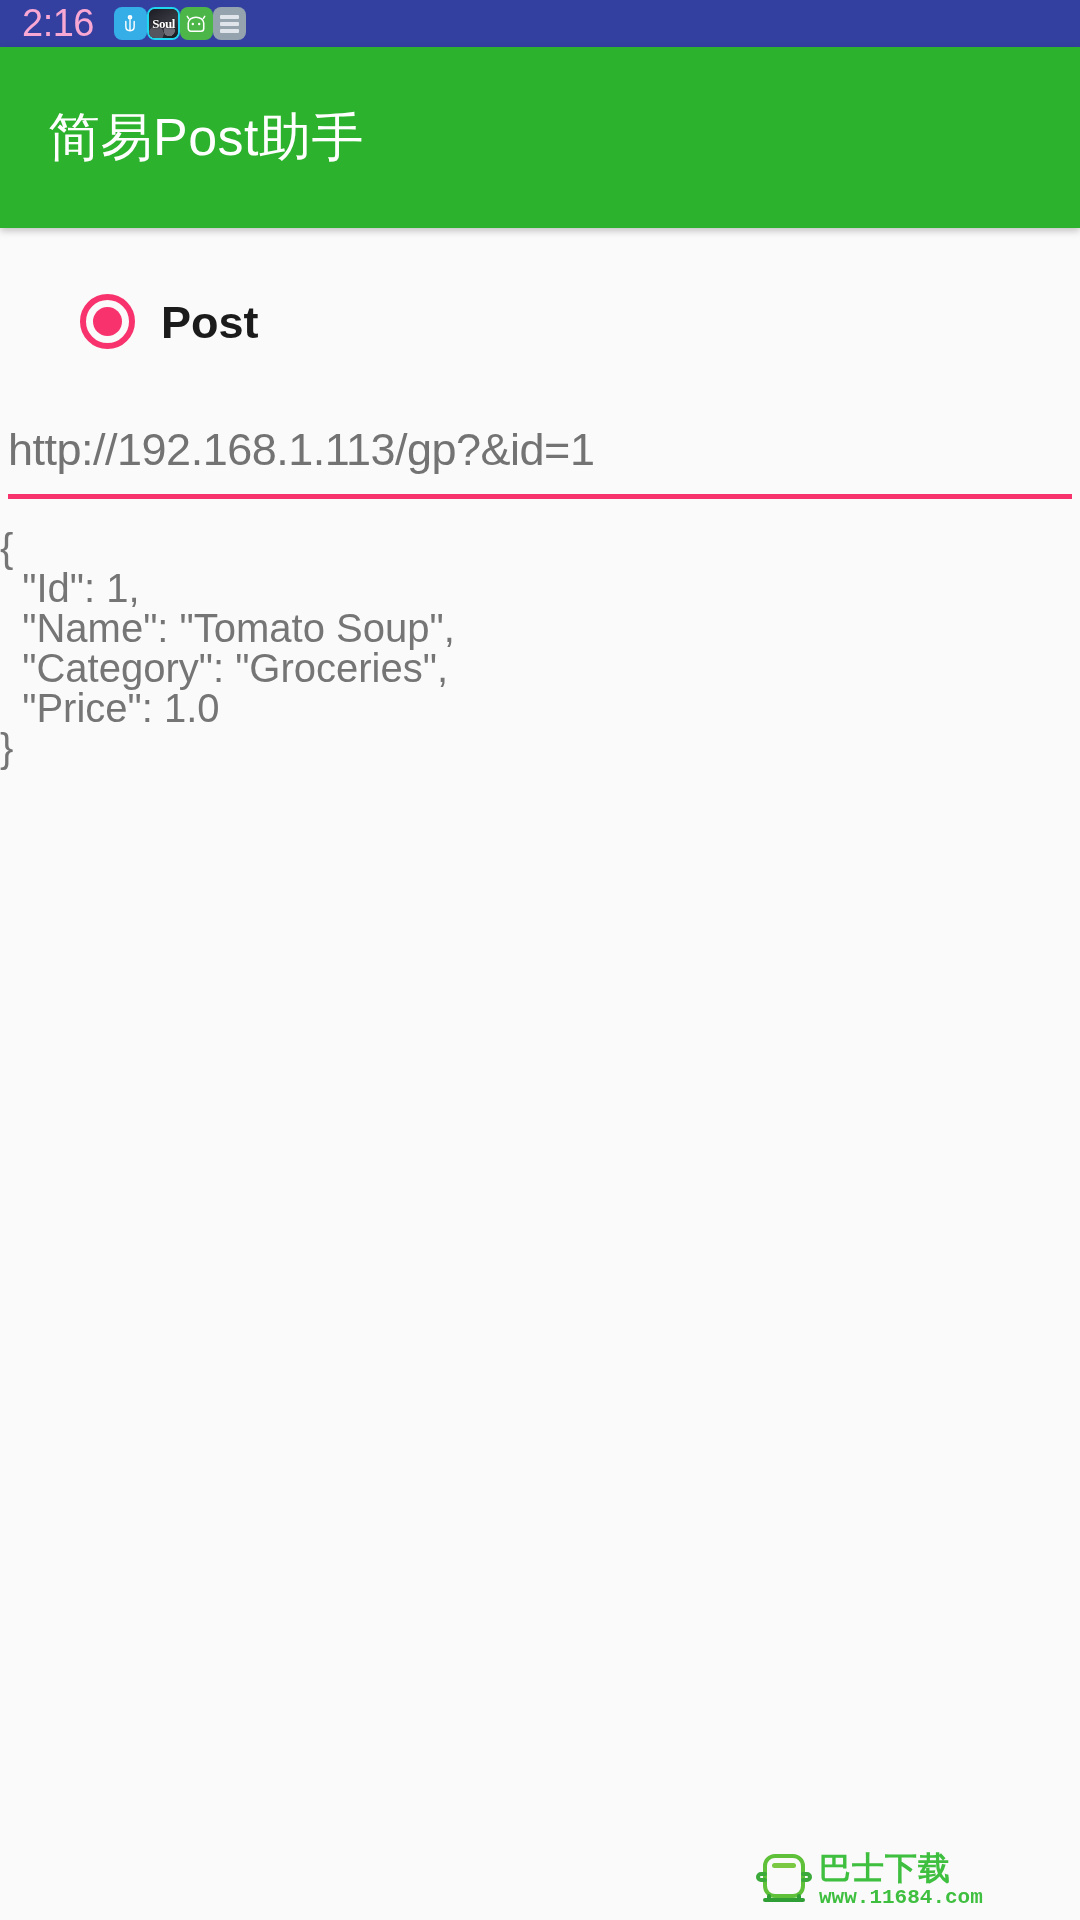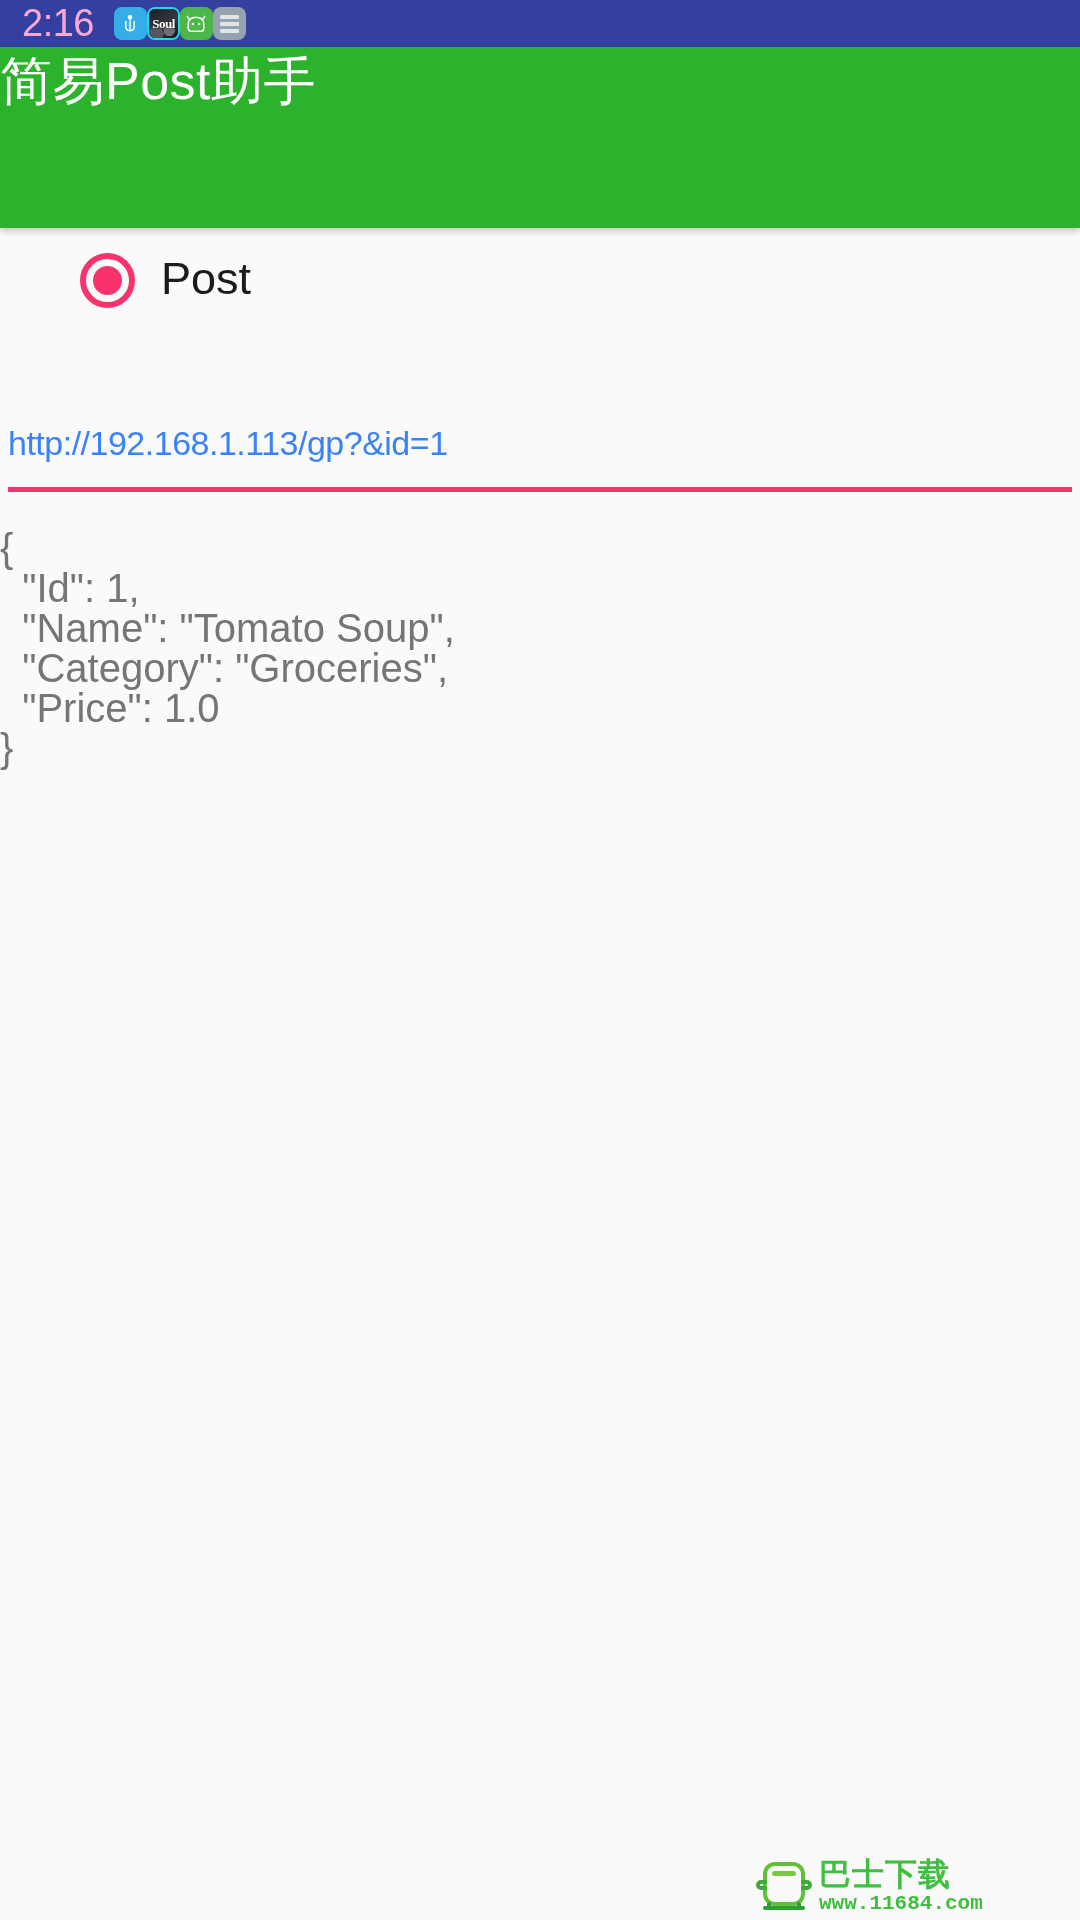--- a/index.html
+++ b/index.html
@@ -93,20 +93,22 @@
   .battery .fill { width: 100%; height: 100%; background: #3BD318; border-radius: 9px; }
 
   
   .actionbar {
     position: absolute;
     top: 47px; left: 0;
     width: 1080px;
     height: 181px;
     background: #2DB22D;
     display: flex;
+    align-items: center;
+    padding-left: 48px;
     box-shadow: 0 3px 7px rgba(0,0,0,0.22);
     z-index: 5;
   }
   .app-title {
     color: #FFFFFF;
     font-size: 52px;
     font-weight: 500;
     letter-spacing: 0.5px;
   }
 
@@ -124,22 +126,23 @@
     height: 190px;
   }
 
   .radio-group {
     position: absolute;
     left: 80px;
     top: 25px;
   }
   .radio-row {
     display: flex;
-    align-items: flex-start;
+    align-items: flex-end;
     height: 96px;
+    font-weight: bold;
   }
   .radio-outer {
     width: 55px; height: 55px;
     border-radius: 50%;
     border: 6px solid #6E6E6E;
     display: flex; align-items: center; justify-content: center;
     background: transparent;
   }
   .radio-outer.checked { border-color: #F8326D; }
   .radio-inner {
@@ -175,24 +178,24 @@
     position: absolute;
     top: 196px;
     left: 8px;
     width: 1064px;
   }
   .url-input {
     width: 100%;
     border: none;
     outline: none;
     background: transparent;
-    font-size: 34px;
-    color: #3b82f6;
-    font-family: "Liberation Sans", sans-serif;
-    padding: 0 0 24px 0;
+    font-size: 45px;
+    color: #737373;
+    font-family: "Liberation Sans", sans-serif;
+    padding: 0 0 18px 0;
     letter-spacing: -0.5px;
   }
   .url-underline {
     height: 5px;
     background: #F8326D;
     width: 100%;
   }
 
   
   .response {
@@ -204,25 +207,25 @@
     line-height: 40px;
     color: #757575;
     white-space: pre;
     font-family: "Liberation Sans", sans-serif;
   }
 
   
   .watermark {
     position: absolute;
     right: 0px;
-    bottom: 0px;
+    bottom: 12px;
     width: 325px;
     height: 62px;
     display: flex;
-    align-items: flex-start;
+    align-items: flex-end;
     background: rgba(250,250,250,0.0);
   }
   .wm-bus {
     width: 58px; height: 58px;
     position: relative;
     flex: none;
     margin-right: 6px;
   }
   .wm-text { display: flex; flex-direction: column; line-height: 1; }
   .wm-cn {

